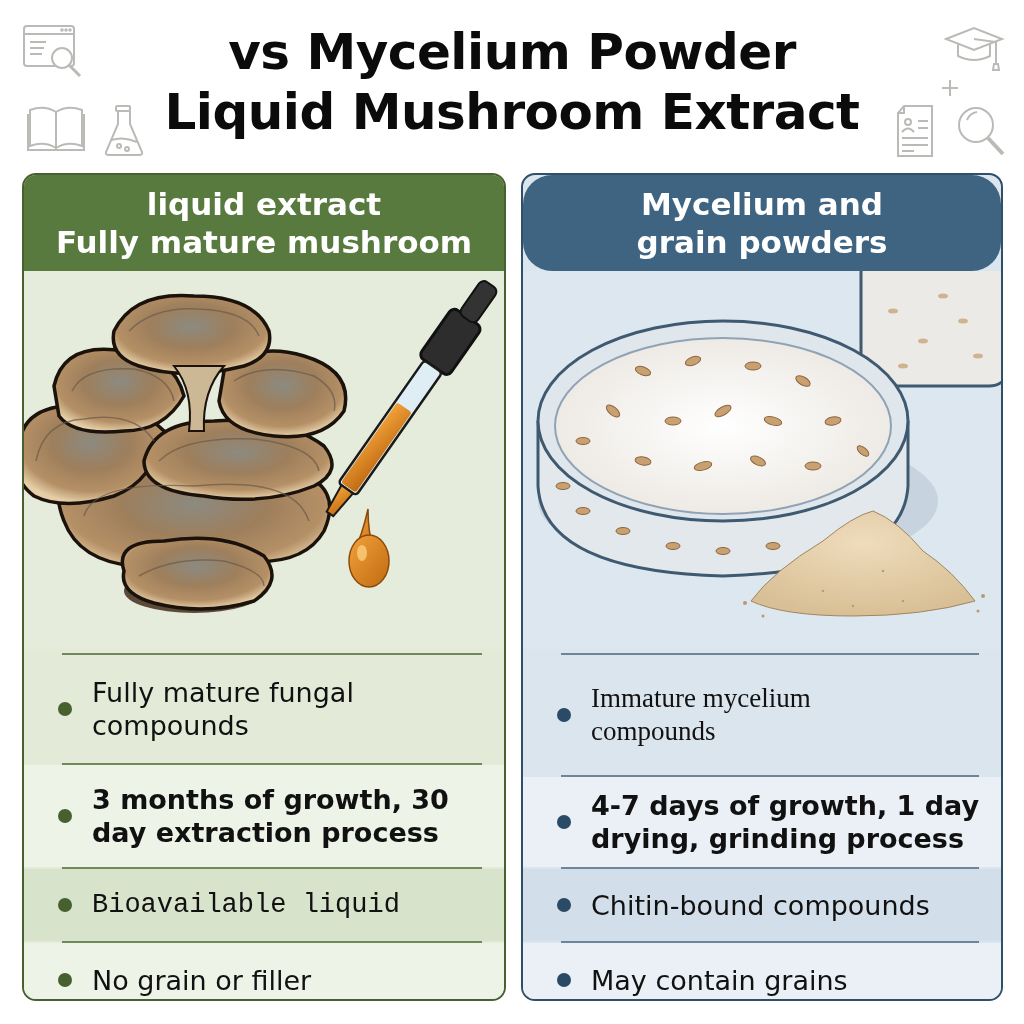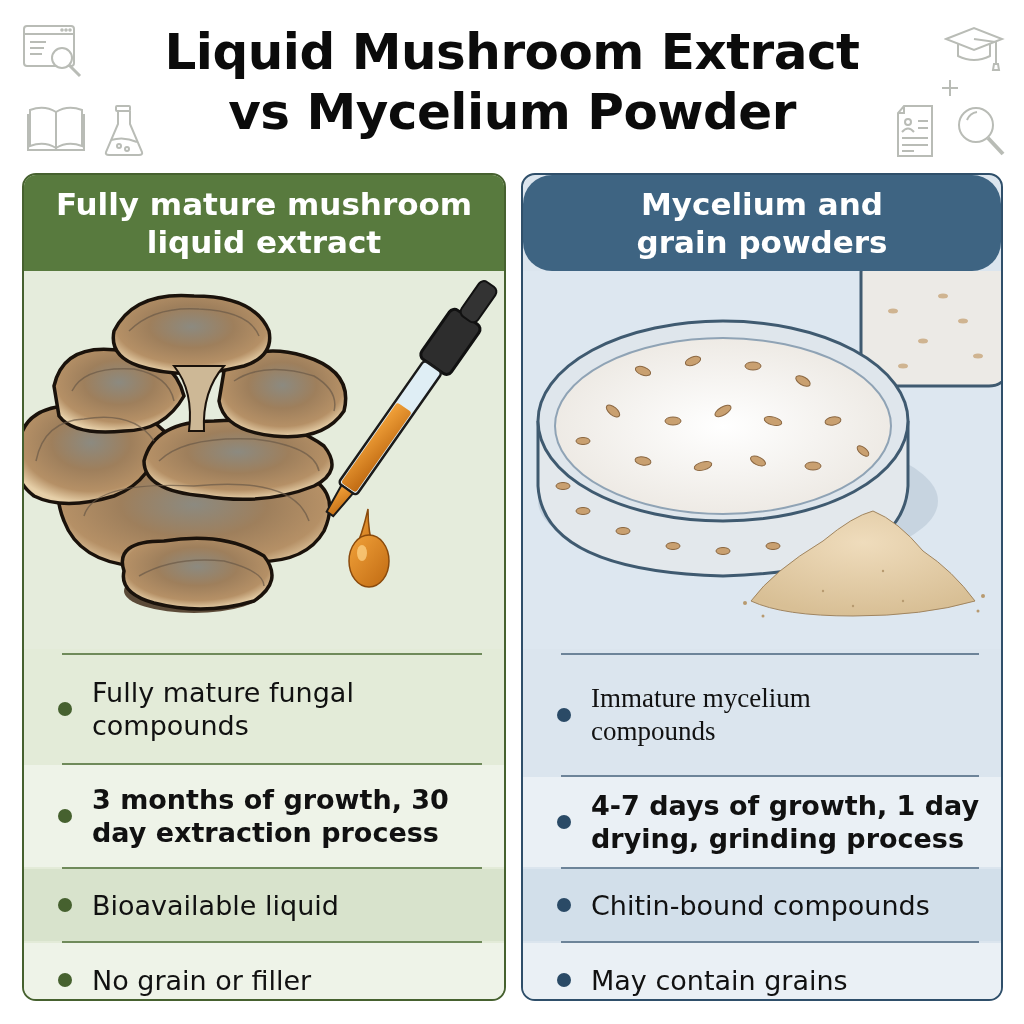--- a/index.html
+++ b/index.html
@@ -53,22 +53,22 @@
   .blue  .row-div { background:#6d8499; }
   .green .row.alt { background:#eef3e8; }
   .blue  .row.alt { background:#eaf0f5; }
   .green .row.alt2 { background:#d8e3cc; }
   .blue  .row.alt2 { background:#d2dfea; }
 </style>
 </head>
 <body>
 
 <div class="title">
+  <div>vs Mycelium Powder</div>
   <div>Liquid Mushroom Extract</div>
-  <div>vs Mycelium Powder</div>
 </div>
 
 <div class="deco" style="left:22px;top:24px;">
   <svg width="66" height="58" viewBox="0 0 66 58" fill="none" stroke="#b9bcb6" stroke-width="2">
     <rect x="2" y="2" width="50" height="40" rx="3"></rect>
     <line x1="2" y1="10" x2="52" y2="10"></line>
     <circle cx="40" cy="6" r="0.8"></circle>
       <circle cx="44" cy="6" r="0.8"></circle>
       <circle cx="48" cy="6" r="0.8"></circle>
     <line x1="8" y1="18" x2="24" y2="18"></line>
@@ -126,22 +126,22 @@
   <svg width="52" height="54" viewBox="0 0 52 54" fill="none" stroke="#b9bcb6" stroke-width="2">
     <circle cx="21" cy="21" r="17"></circle>
     <path d="M12 16 Q15 9 22 8"></path>
     <line x1="33" y1="34" x2="48" y2="50" stroke-width="4"></line>
   </svg>
 </div>
 
 <div class="panel green">
   <div class="panel-header">
     <div>
+      <div>liquid extract</div>
       <div>Fully mature mushroom</div>
-      <div>liquid extract</div>
     </div>
   </div>
   <div class="illus">
     <svg width="480" height="378" viewBox="0 0 480 378">
       <defs>
         <radialGradient id="capG" cx="50%" cy="40%" r="60%">
           <stop offset="0%" stop-color="#8c8a80"></stop>
           <stop offset="45%" stop-color="#9e7f5c"></stop>
           <stop offset="80%" stop-color="#b59066"></stop>
           <stop offset="100%" stop-color="#e6cfa8"></stop>
@@ -202,21 +202,21 @@
     </div>
     <div class="row-div"></div>
     <div class="row bold alt" style="height:102px;">
       <span class="bullet"></span>
       <div>
         <div>3 months of growth, 30</div>
         <div>day extraction process</div>
       </div>
     </div>
     <div class="row-div"></div>
-    <div class="row alt2" style="height:72px;">
+    <div class="row alt2" style="height:72px;font-family:Liberation Mono, monospace;">
       <span class="bullet"></span>
       <div>Bioavailable liquid</div>
     </div>
     <div class="row-div"></div>
     <div class="row alt" style="height:74px;">
       <span class="bullet"></span>
       <div>No grain or filler</div>
     </div>
   </div>
 </div>

